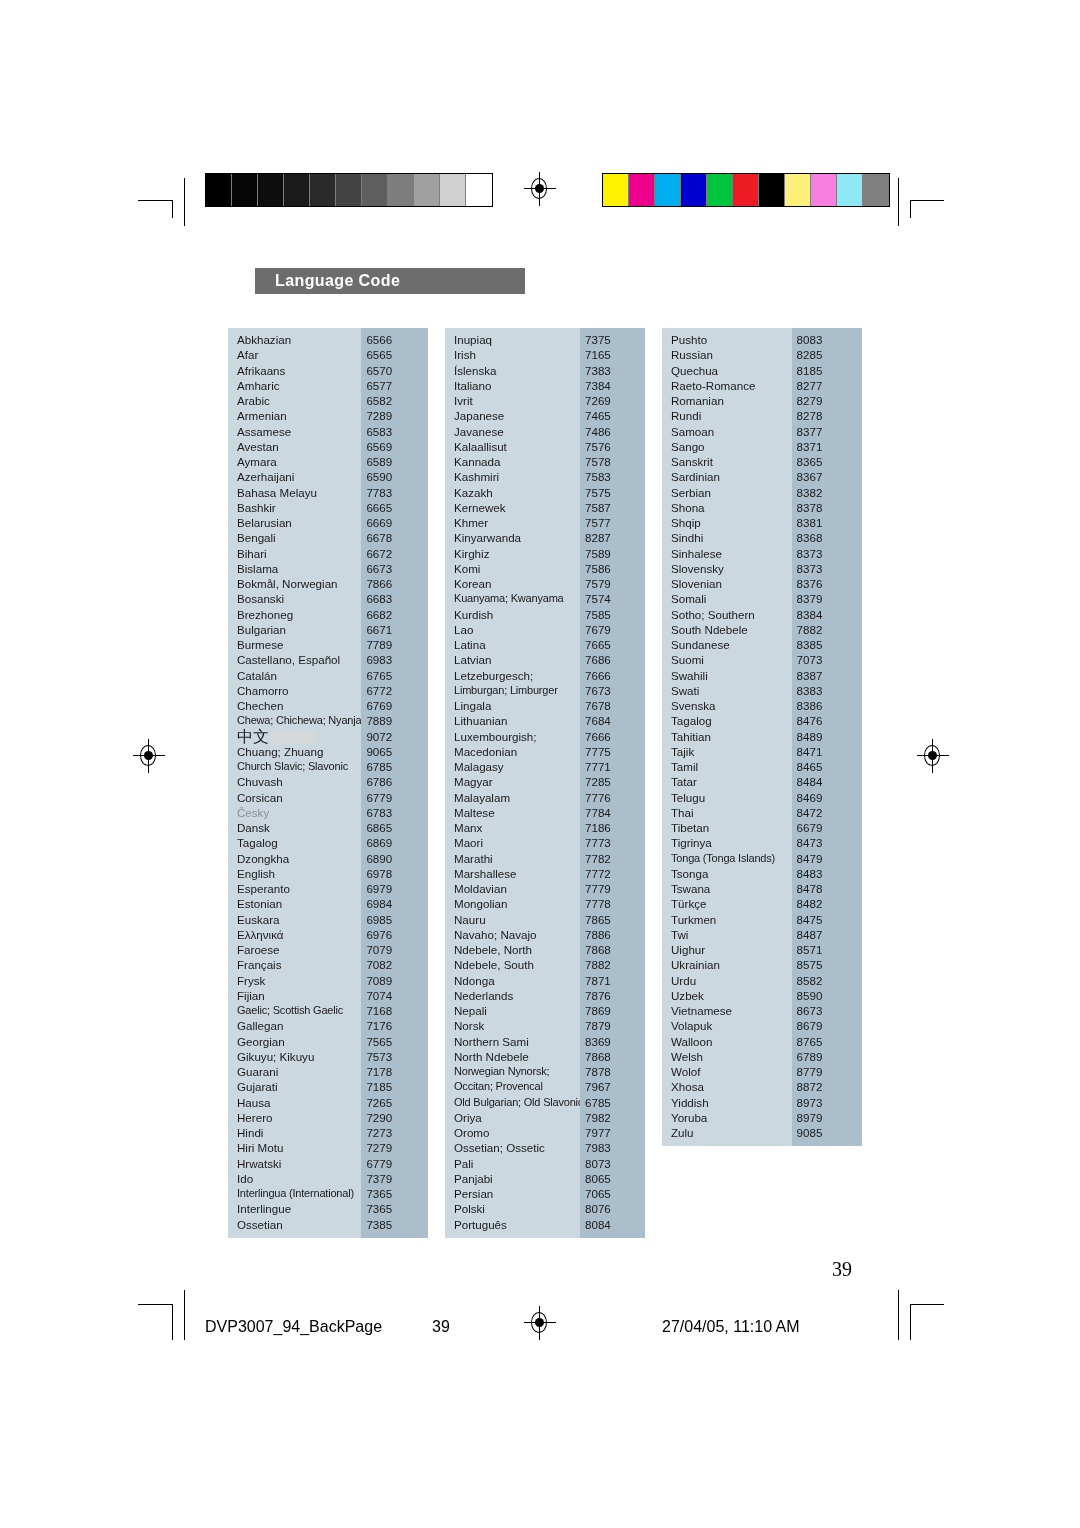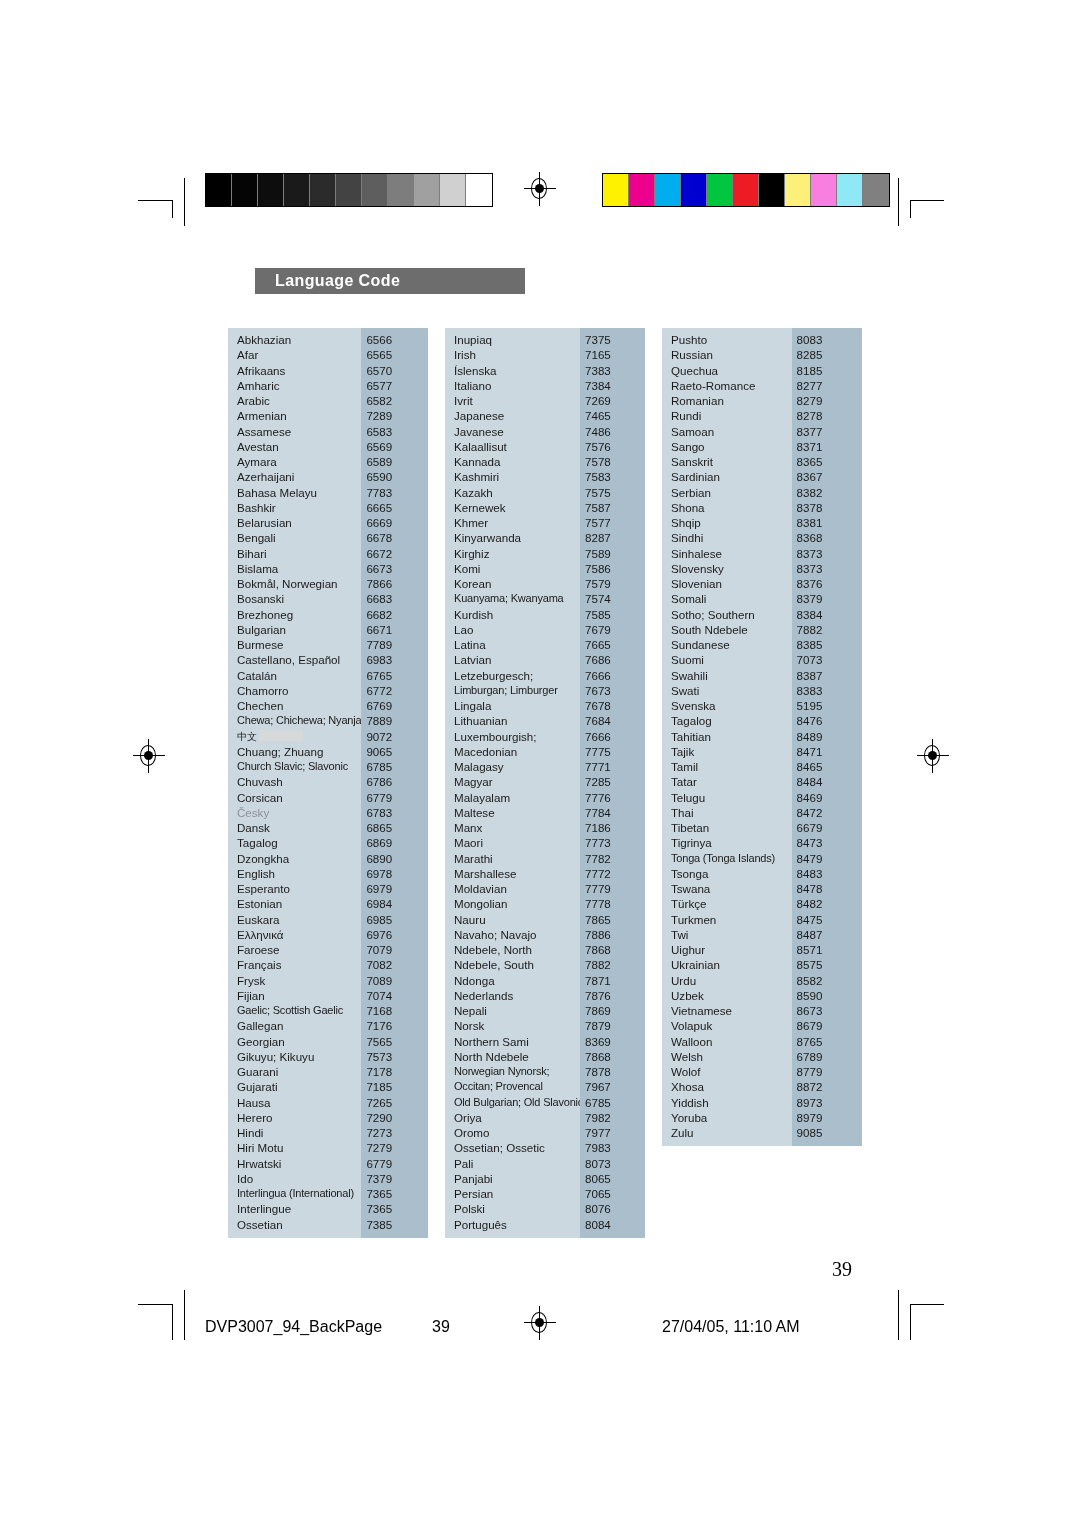--- a/index.html
+++ b/index.html
@@ -133,21 +133,21 @@
     height: 15.25px;
     line-height: 15.25px;
     font-size: 11.6px;
     white-space: nowrap;
     overflow: visible;
   }
   .col-names .cell { padding-left: 9px; }
   .col-codes .cell { padding-left: 5px; }
 
   .cell.tight { font-size: 11px; letter-spacing: -0.2px; }
-  .cell.cjk { font-family: Liberation Sans, sans-serif; font-size: 10px; }
+  .cell.cjk { font-family: Liberation Sans, sans-serif; font-size: 16px; }
   .cell .redact {
     display: inline-block;
     width: 44px;
     height: 11px;
     background: #d6d9d9;
     vertical-align: -1px;
     margin-left: 2px;
   }
   .cell.faint { color: #8c9096; }
 
@@ -584,21 +584,21 @@
           <div class="cell">8373</div>
           <div class="cell">8373</div>
           <div class="cell">8376</div>
           <div class="cell">8379</div>
           <div class="cell">8384</div>
           <div class="cell">7882</div>
           <div class="cell">8385</div>
           <div class="cell">7073</div>
           <div class="cell">8387</div>
           <div class="cell">8383</div>
-          <div class="cell">5195</div>
+          <div class="cell">8386</div>
           <div class="cell">8476</div>
           <div class="cell">8489</div>
           <div class="cell">8471</div>
           <div class="cell">8465</div>
           <div class="cell">8484</div>
           <div class="cell">8469</div>
           <div class="cell">8472</div>
           <div class="cell">6679</div>
           <div class="cell">8473</div>
           <div class="cell">8479</div>

